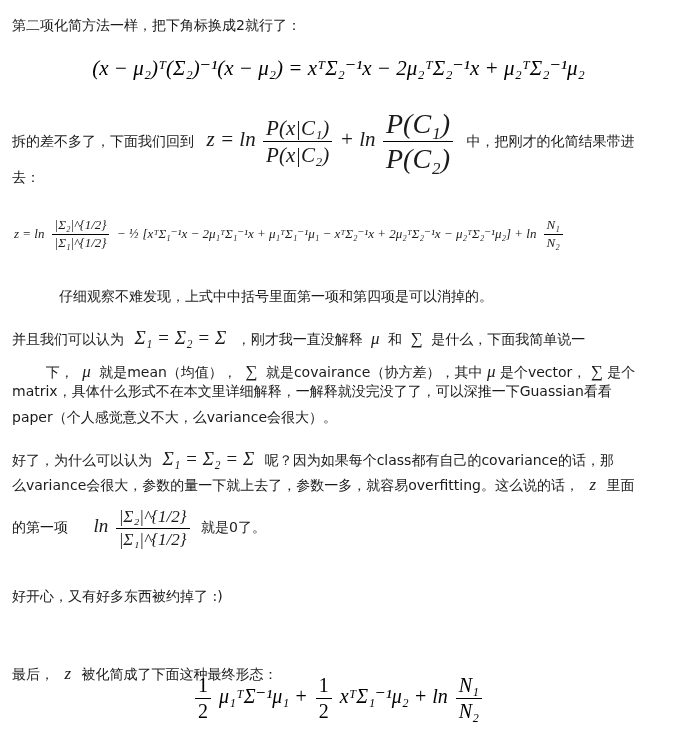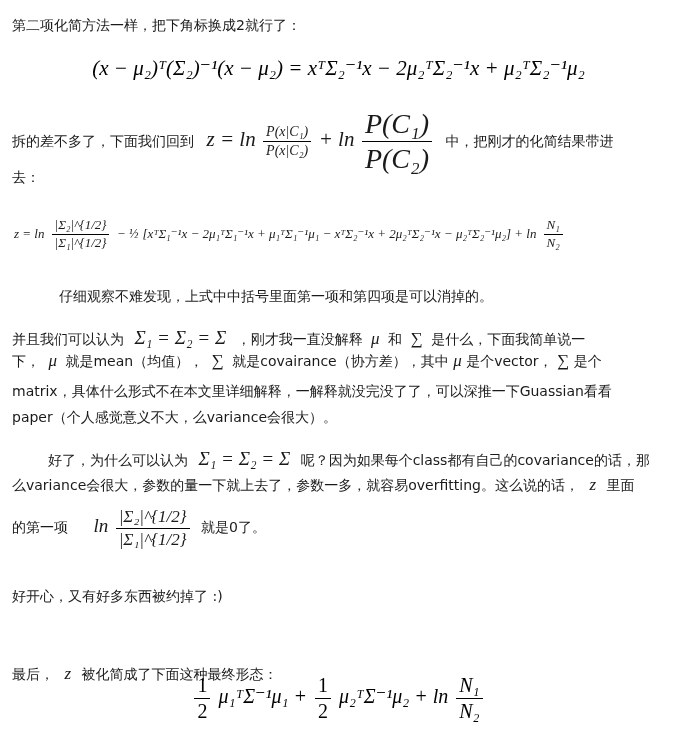--- a/index.html
+++ b/index.html
@@ -21,21 +21,21 @@
 
 <div class="p" style="top:12px;">第二项化简方法一样，把下角标换成2就行了：</div>
 
 <div class="disp" style="top:56px;font-size:21px;">
   <span class="m">(x − μ₂)ᵀ(Σ₂)⁻¹(x − μ₂) = xᵀΣ₂⁻¹x − 2μ₂ᵀΣ₂⁻¹x + μ₂ᵀΣ₂⁻¹μ₂</span>
 </div>
 
 <div class="p" style="top:108px;line-height:52px;">
   <span>拆的差不多了，下面我们回到</span>
   <span class="m" style="font-size:21px;margin-left:8px;">z = ln</span>
-  <span class="frac m" style="font-size:14px;">
+  <span class="frac m" style="font-size:21px;">
     <span class="num">P(x|C₁)</span>
     <span class="den">P(x|C₂)</span>
   </span>
   <span class="m" style="font-size:21px;">+ ln</span>
   <span class="frac m" style="font-size:28px;align-items:flex-end;">
     <span class="num">P(C₁)</span>
     <span class="den">P(C₂)</span>
   </span>
   <span style="margin-left:6px;font-family:Liberation Serif, serif;">中，把刚才的化简结果带进</span>
 </div>
@@ -59,35 +59,35 @@
 
 <div class="p" style="top:325px;">
   <span>并且我们可以认为</span>
   <span class="m" style="font-size:19px;margin:0 6px;">Σ₁ = Σ₂ = Σ</span>
   <span>，刚才我一直没解释</span>
   <span class="m" style="font-size:17px;margin:0 4px;">μ</span>
   <span>和</span>
   <span class="mr" style="font-size:17px;margin:0 4px;">∑</span>
   <span>是什么，下面我简单说一</span>
 </div>
-<div class="p" style="top:348px;">
+<div class="p" style="top:359px;text-align:center;">
   <span>下，</span>
   <span class="m" style="font-size:17px;margin:0 4px;">μ</span>
   <span>就是mean（均值），</span>
   <span class="mr" style="font-size:17px;margin:0 4px;">∑</span>
   <span>就是covairance（协方差），其中</span>
   <span class="m" style="font-size:17px;">μ</span>
   <span>是个vector，</span>
   <span class="mr" style="font-size:17px;">∑</span>
   <span>是个</span>
 </div>
 <div class="p" style="top:378px;">matrix，具体什么形式不在本文里详细解释，一解释就没完没了了，可以深推一下Guassian看看</div>
 <div class="p" style="top:404px;">paper（个人感觉意义不大，么variance会很大）。</div>
 
-<div class="p" style="top:446px;margin-left:36px;">
+<div class="p" style="top:446px;">
   <span>好了，为什么可以认为</span>
   <span class="m" style="font-size:19px;margin:0 6px;">Σ₁ = Σ₂ = Σ</span>
   <span>呢？因为如果每个class都有自己的covariance的话，那</span>
 </div>
 <div class="p" style="top:472px;">
   <span>么variance会很大，参数的量一下就上去了，参数一多，就容易overfitting。这么说的话，</span>
   <span class="m" style="font-size:17px;margin:0 6px;">z</span>
   <span>里面</span>
 </div>
 <div class="p" style="top:496px;line-height:60px;">
@@ -111,18 +111,18 @@
 <div class="disp" style="top:668px;font-size:20px;line-height:56px;">
   <span class="frac mr">
     <span class="num">1</span>
     <span class="den">2</span>
   </span>
   <span class="m">μ₁ᵀΣ⁻¹μ₁ +</span>
   <span class="frac mr">
     <span class="num">1</span>
     <span class="den">2</span>
   </span>
-  <span class="m">μ₂ᵀΣ⁻¹μ₂ + ln</span>
+  <span class="m">xᵀΣ₁⁻¹μ₂ + ln</span>
   <span class="frac m">
     <span class="num">N₁</span>
     <span class="den">N₂</span>
   </span>
 </div>
 
 </body></html>

